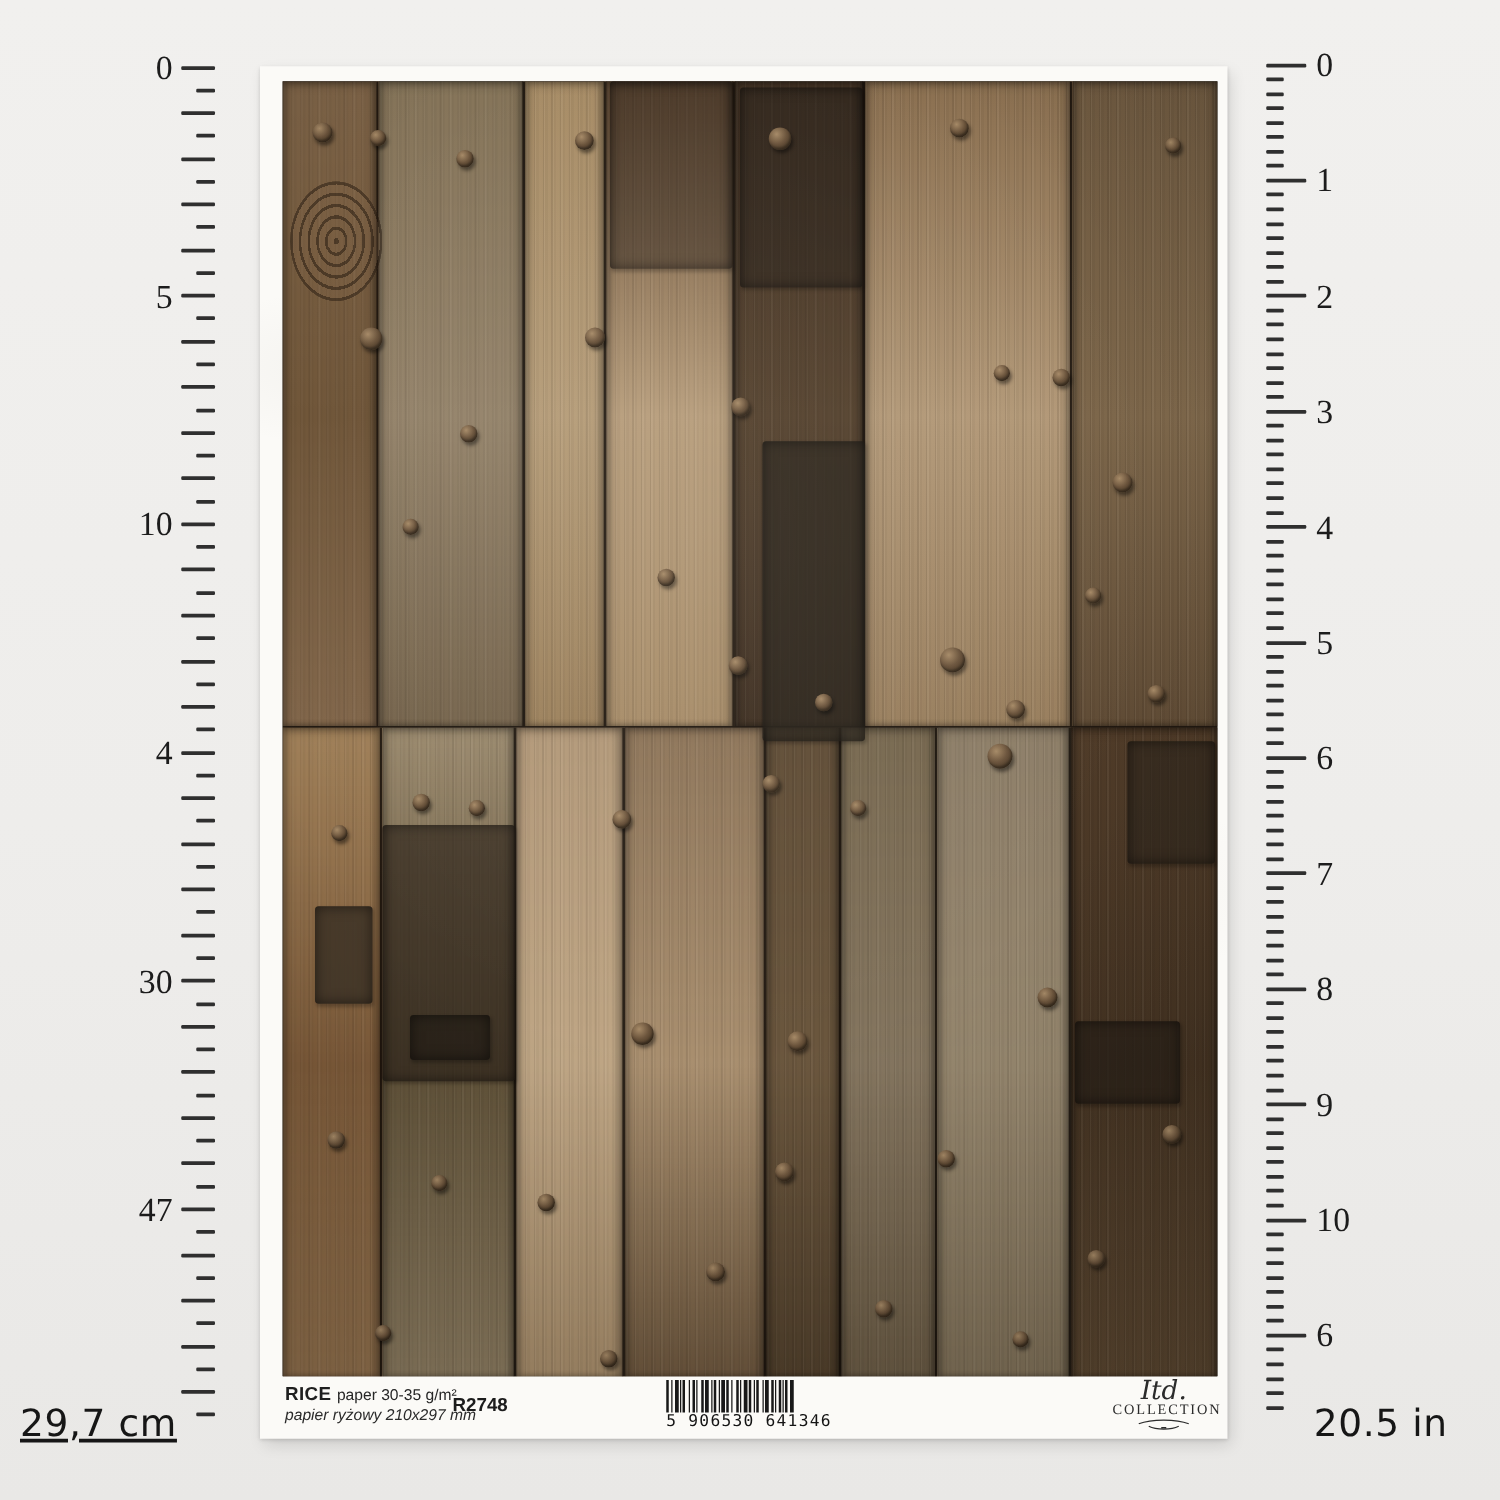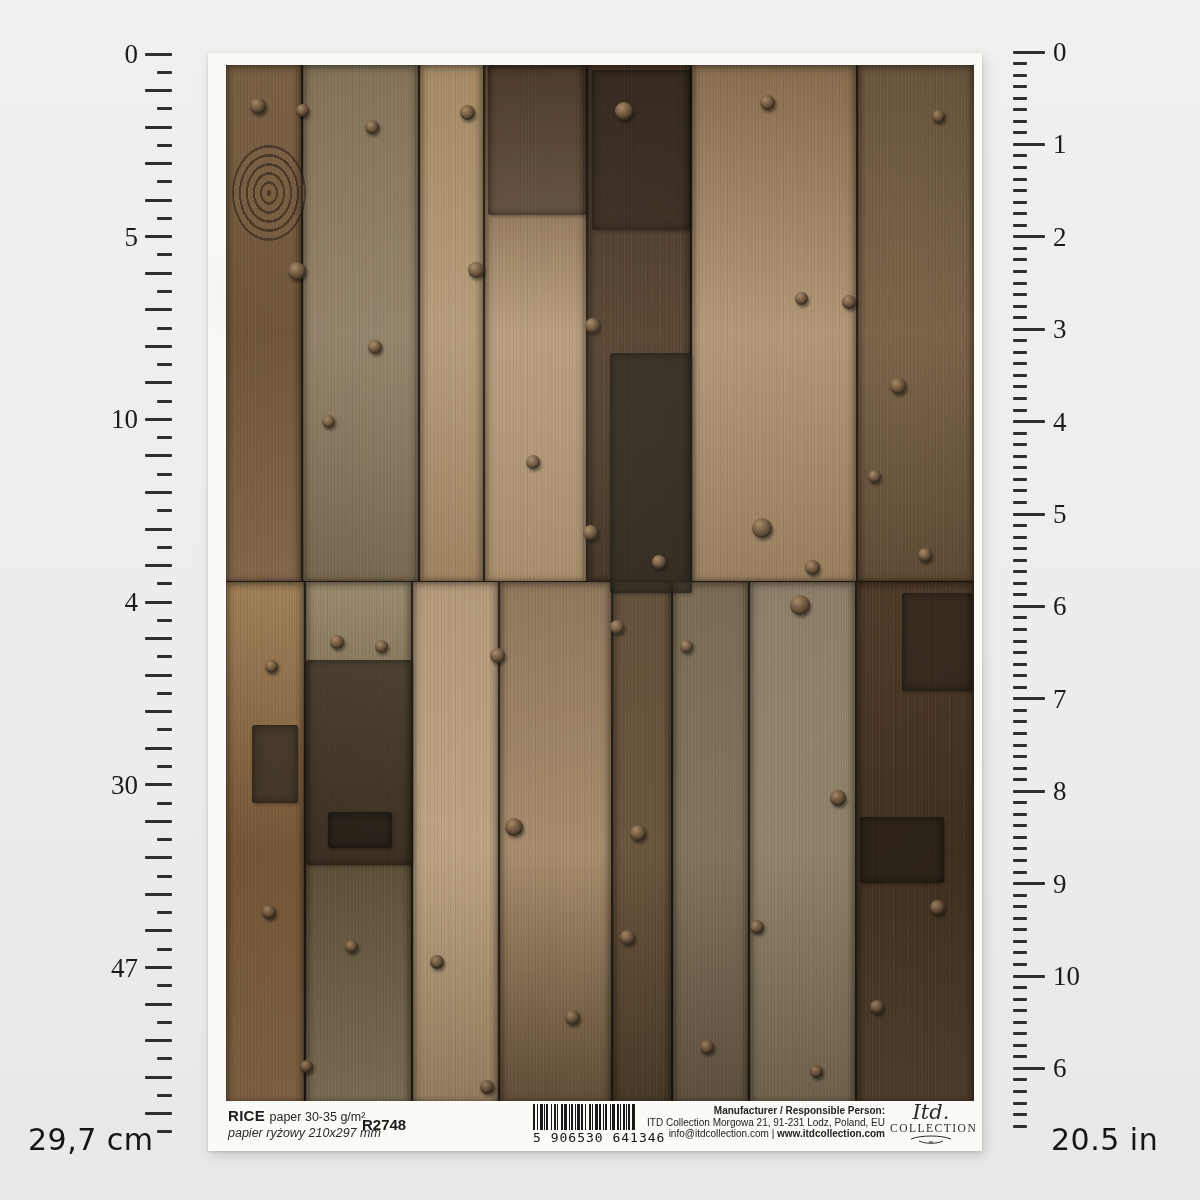--- a/index.html
+++ b/index.html
@@ -12,21 +12,21 @@
   .tick{position:absolute;height:3px;background:#2f2f2f;border-radius:1px;}
   .ruler-num{
     position:absolute;font-family:"Liberation Serif",serif;font-size:27px;color:#1c1c1c;
     line-height:30px;
   }
   .ruler-num.cm{width:62px;text-align:right;}
   .unit-label{
     position:absolute;font-size:30px;color:#161616;letter-spacing:0.5px;
     font-family:"DejaVu Sans","Liberation Sans",sans-serif;
   }
-  .unit-label.cm{left:28px;top:1122px;}
+  .unit-label.cm{left:16px;top:1122px;text-decoration:underline;}
   .unit-label.inch{left:1051px;top:1122px;}
   
   .paper{
     position:absolute;left:208px;top:53px;width:774px;height:1098px;
     background:
       radial-gradient(180px 90px at 8% 22%,rgba(150,148,138,0.07),transparent 70%),
       radial-gradient(220px 120px at 85% 60%,rgba(150,148,138,0.06),transparent 70%),
       radial-gradient(160px 80px at 40% 85%,rgba(150,148,138,0.07),transparent 70%),
       radial-gradient(200px 110px at 60% 8%,rgba(150,148,138,0.05),transparent 70%),
       #fbfaf7;
@@ -393,29 +393,20 @@
           <div class="barcode-bar" style="width: 2px; margin-right: 1px;"></div>
           <div class="barcode-bar" style="width: 1px; margin-right: 2px;"></div>
           <div class="barcode-bar" style="width: 2px; margin-right: 1px;"></div>
           <div class="barcode-bar" style="width: 1px; margin-right: 1px;"></div>
           <div class="barcode-bar" style="width: 2px; margin-right: 2px;"></div>
           <div class="barcode-bar" style="width: 3px; margin-right: 0px;"></div>
         </div>
       <div class="barcode-digits">5 906530 641346</div>
     </div>
 
-    <div class="manufacturer">
-      <div class="bold">Manufacturer / Responsible Person:</div>
-      <div>ITD Collection Morgowa 21, 91-231 Lodz, Poland, EU</div>
-      <div>
-        <span>info@itdcollection.com</span>
-        <span>|</span>
-        <span class="bold">www.itdcollection.com</span>
-      </div>
-    </div>
 
     <div class="logo">
       <div class="logo-script">Itd.</div>
       <div class="logo-name">COLLECTION</div>
       <svg class="logo-flourish" width="44" height="10" viewBox="0 0 44 10">
         <path d="M2 4 C 12 0, 32 0, 42 4 M10 6 C 16 9, 28 9, 34 6 M20 7 L24 7" stroke="#2b2b2b" stroke-width="1" fill="none"></path>
       </svg>
     </div>
 
   </div>

